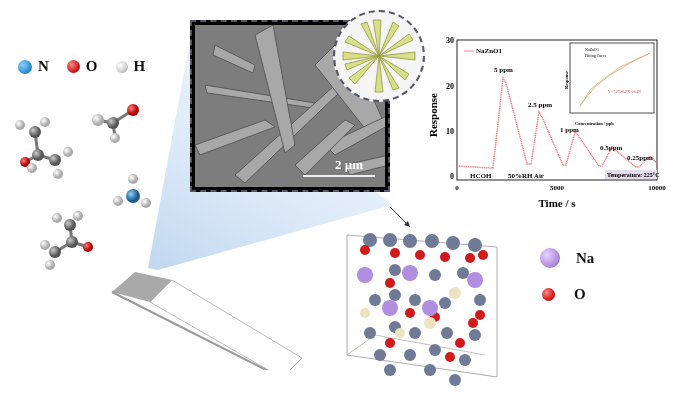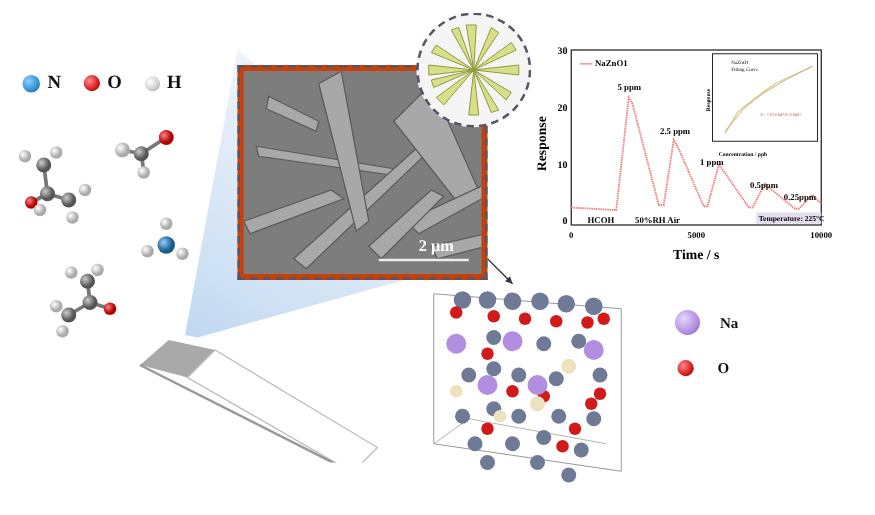--- a/index.html
+++ b/index.html
@@ -1,27 +1,27 @@
 <!DOCTYPE html>
 <html><head>
 <meta charset="utf-8">
 <style>
   html,body{margin:0;padding:0;background:#fff;}
   body{width:700px;height:412px;position:relative;overflow:hidden;font-family:"Liberation Serif",serif;color:#111;}
   .abs{position:absolute;}
   .legend-top{left:18px;top:58px;display:flex;align-items:center;gap:6px;font-weight:bold;font-size:15px;}
   .ball{display:inline-block;border-radius:50%;}
   .legend-top span.lbl{margin-right:12px;}
-  .sem-frame{left:190px;top:52px;width:200px;height:172px;border:2px dashed #556;padding:3px;box-sizing:border-box;background:#c2410c;}
+  .sem-frame{left:190px;top:20px;width:200px;height:172px;border:2px dashed #556;padding:3px;box-sizing:border-box;background:#000000;}
   .sem-img{width:100%;height:100%;background:#8a8a8a;position:relative;overflow:hidden;}
   .scalebar-lbl{position:absolute;right:22px;bottom:14px;color:#fff;font-weight:bold;font-size:13px;}
   .scalebar{position:absolute;right:10px;bottom:10px;width:72px;height:2px;background:#eee;}
   .circle-inset{left:333px;top:10px;width:88px;height:88px;border-radius:50%;border:2px dashed #556;background:#f5f5f5;overflow:hidden;}
   .tick{font-size:8px;font-weight:bold;}
-  .crystal-leg{left:540px;top:240px;font-weight:bold;font-size:12px;}
+  .crystal-leg{left:540px;top:240px;font-weight:bold;font-size:15px;}
   .crystal-leg .row{display:flex;align-items:center;height:36px;}
   .crystal-leg .row .ball{margin-right:16px;}
 </style>
 </head>
 <body>
 
 <svg class="abs" style="left:0;top:0" width="700" height="412">
   <defs>
     <linearGradient id="beam" x1="0" y1="1" x2="0.6" y2="0">
       <stop offset="0" stop-color="#b9d3ef" stop-opacity="0.9"></stop>

